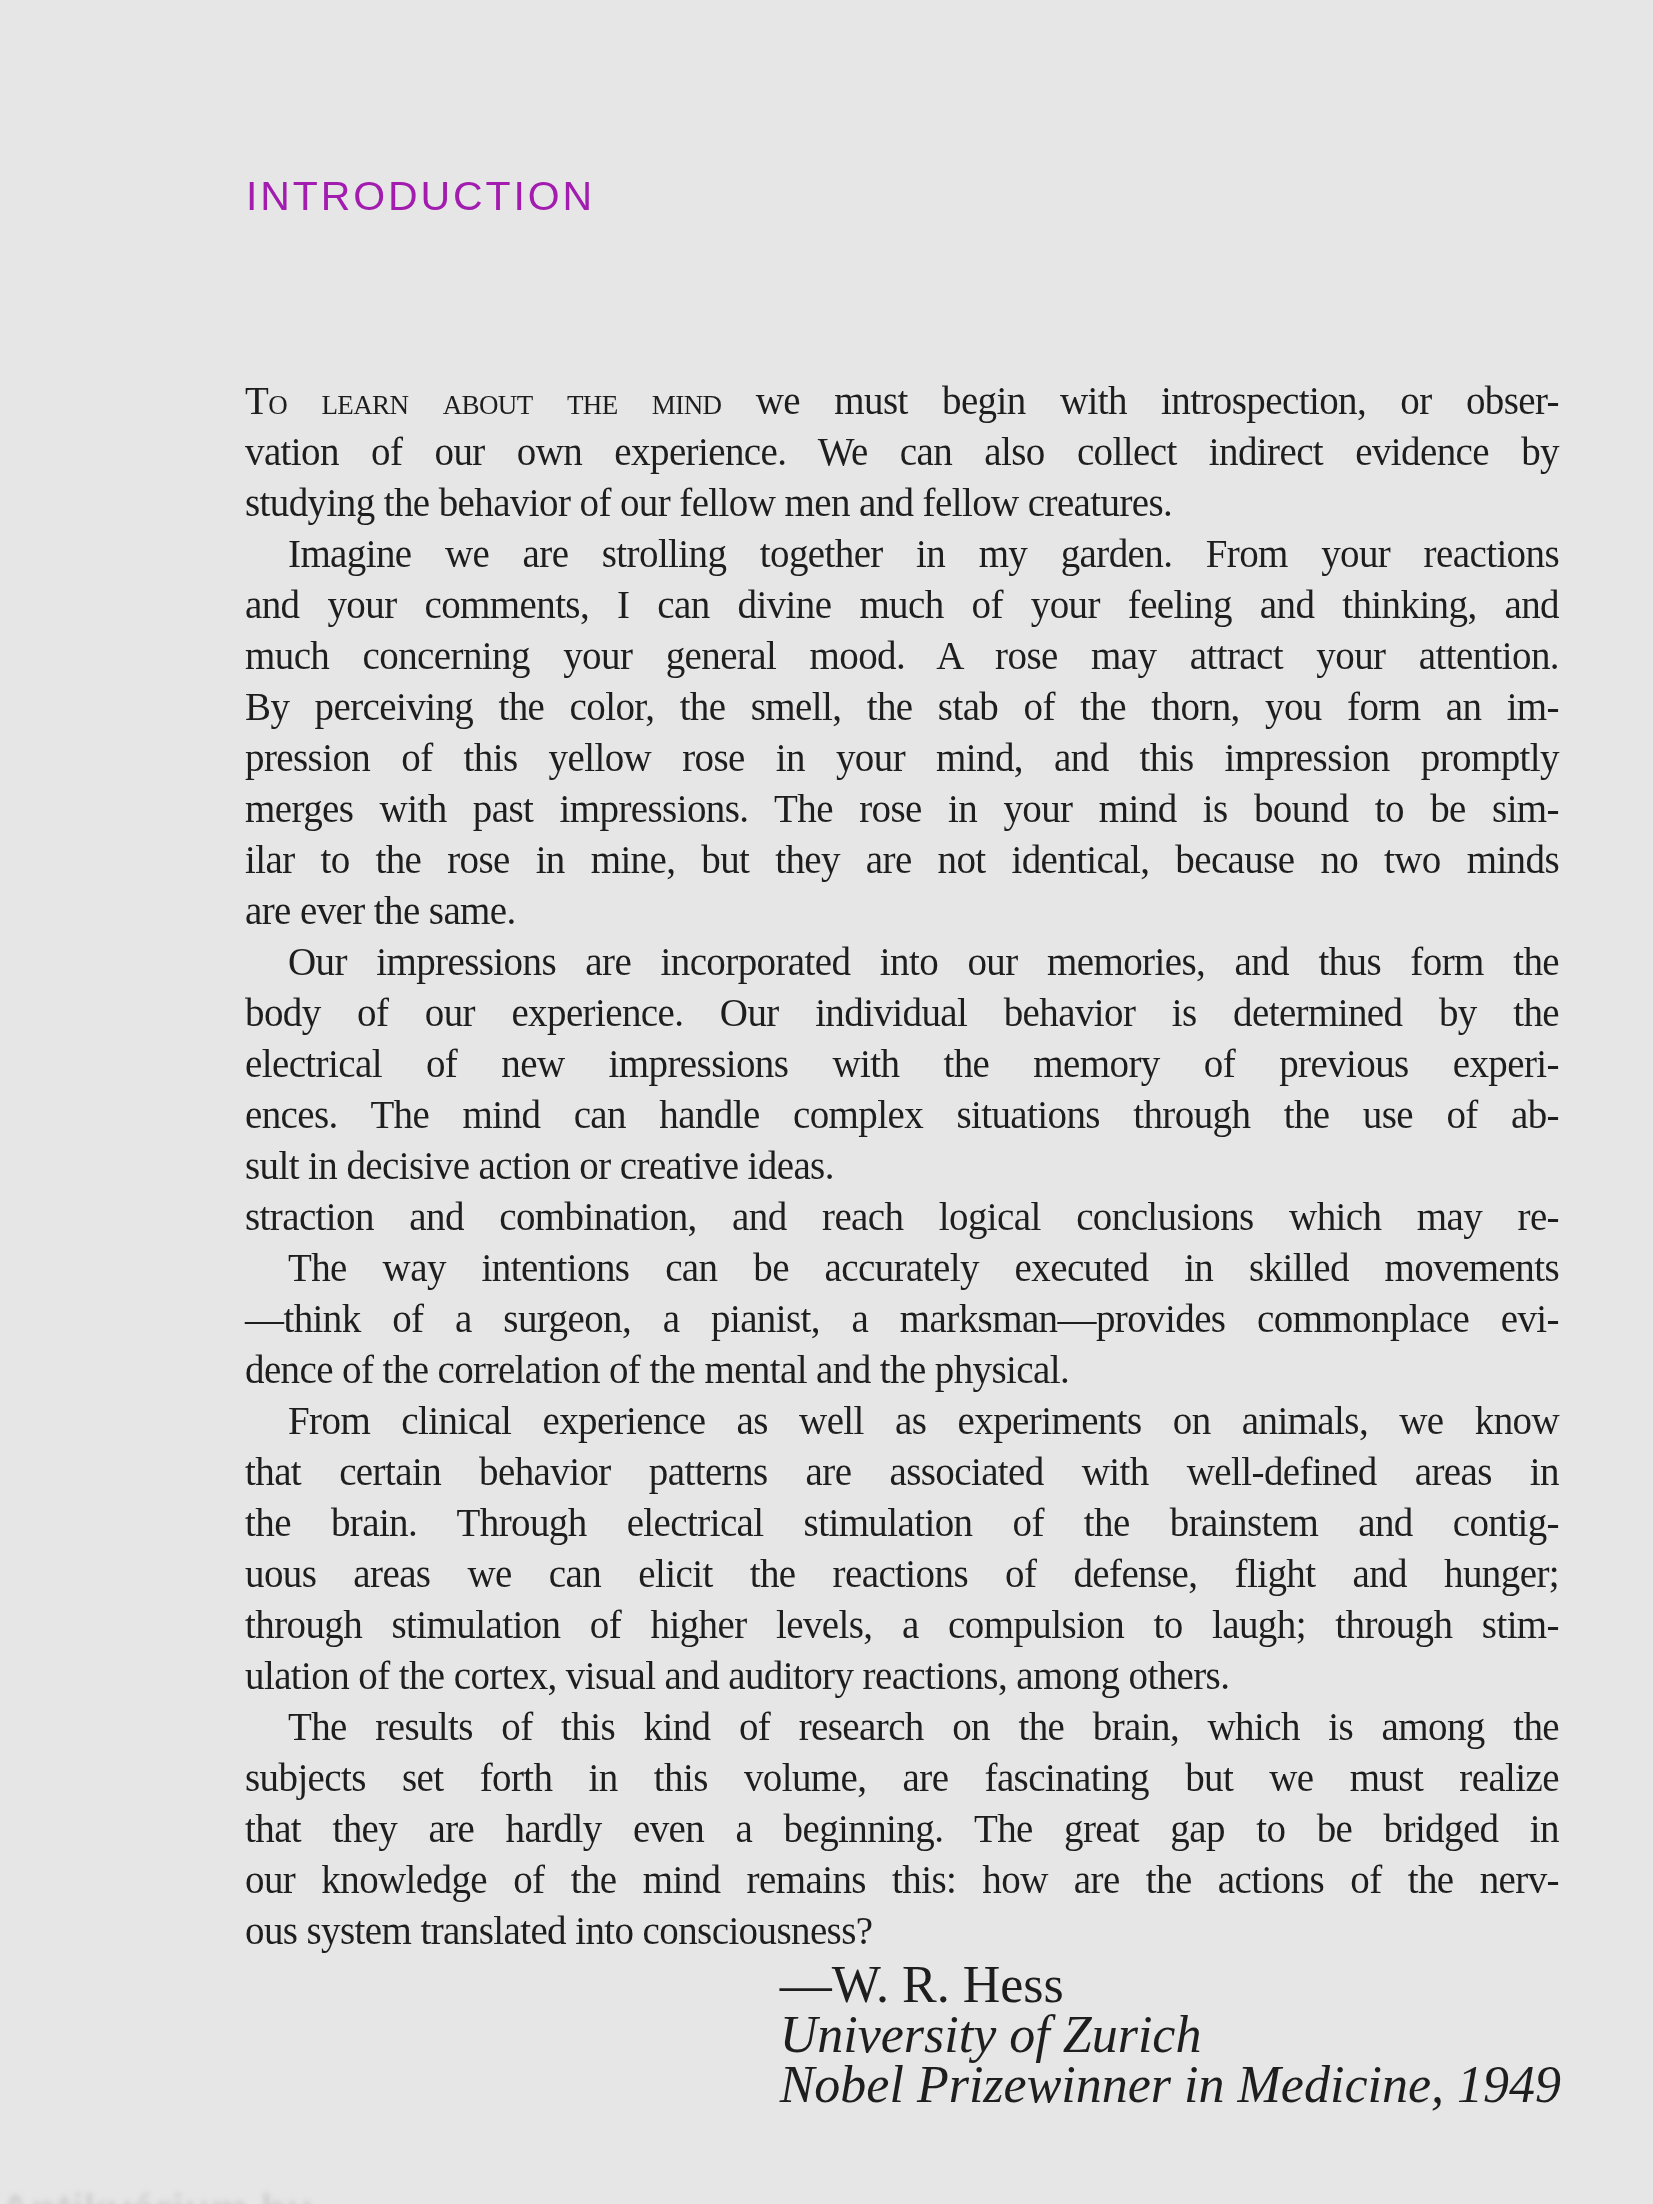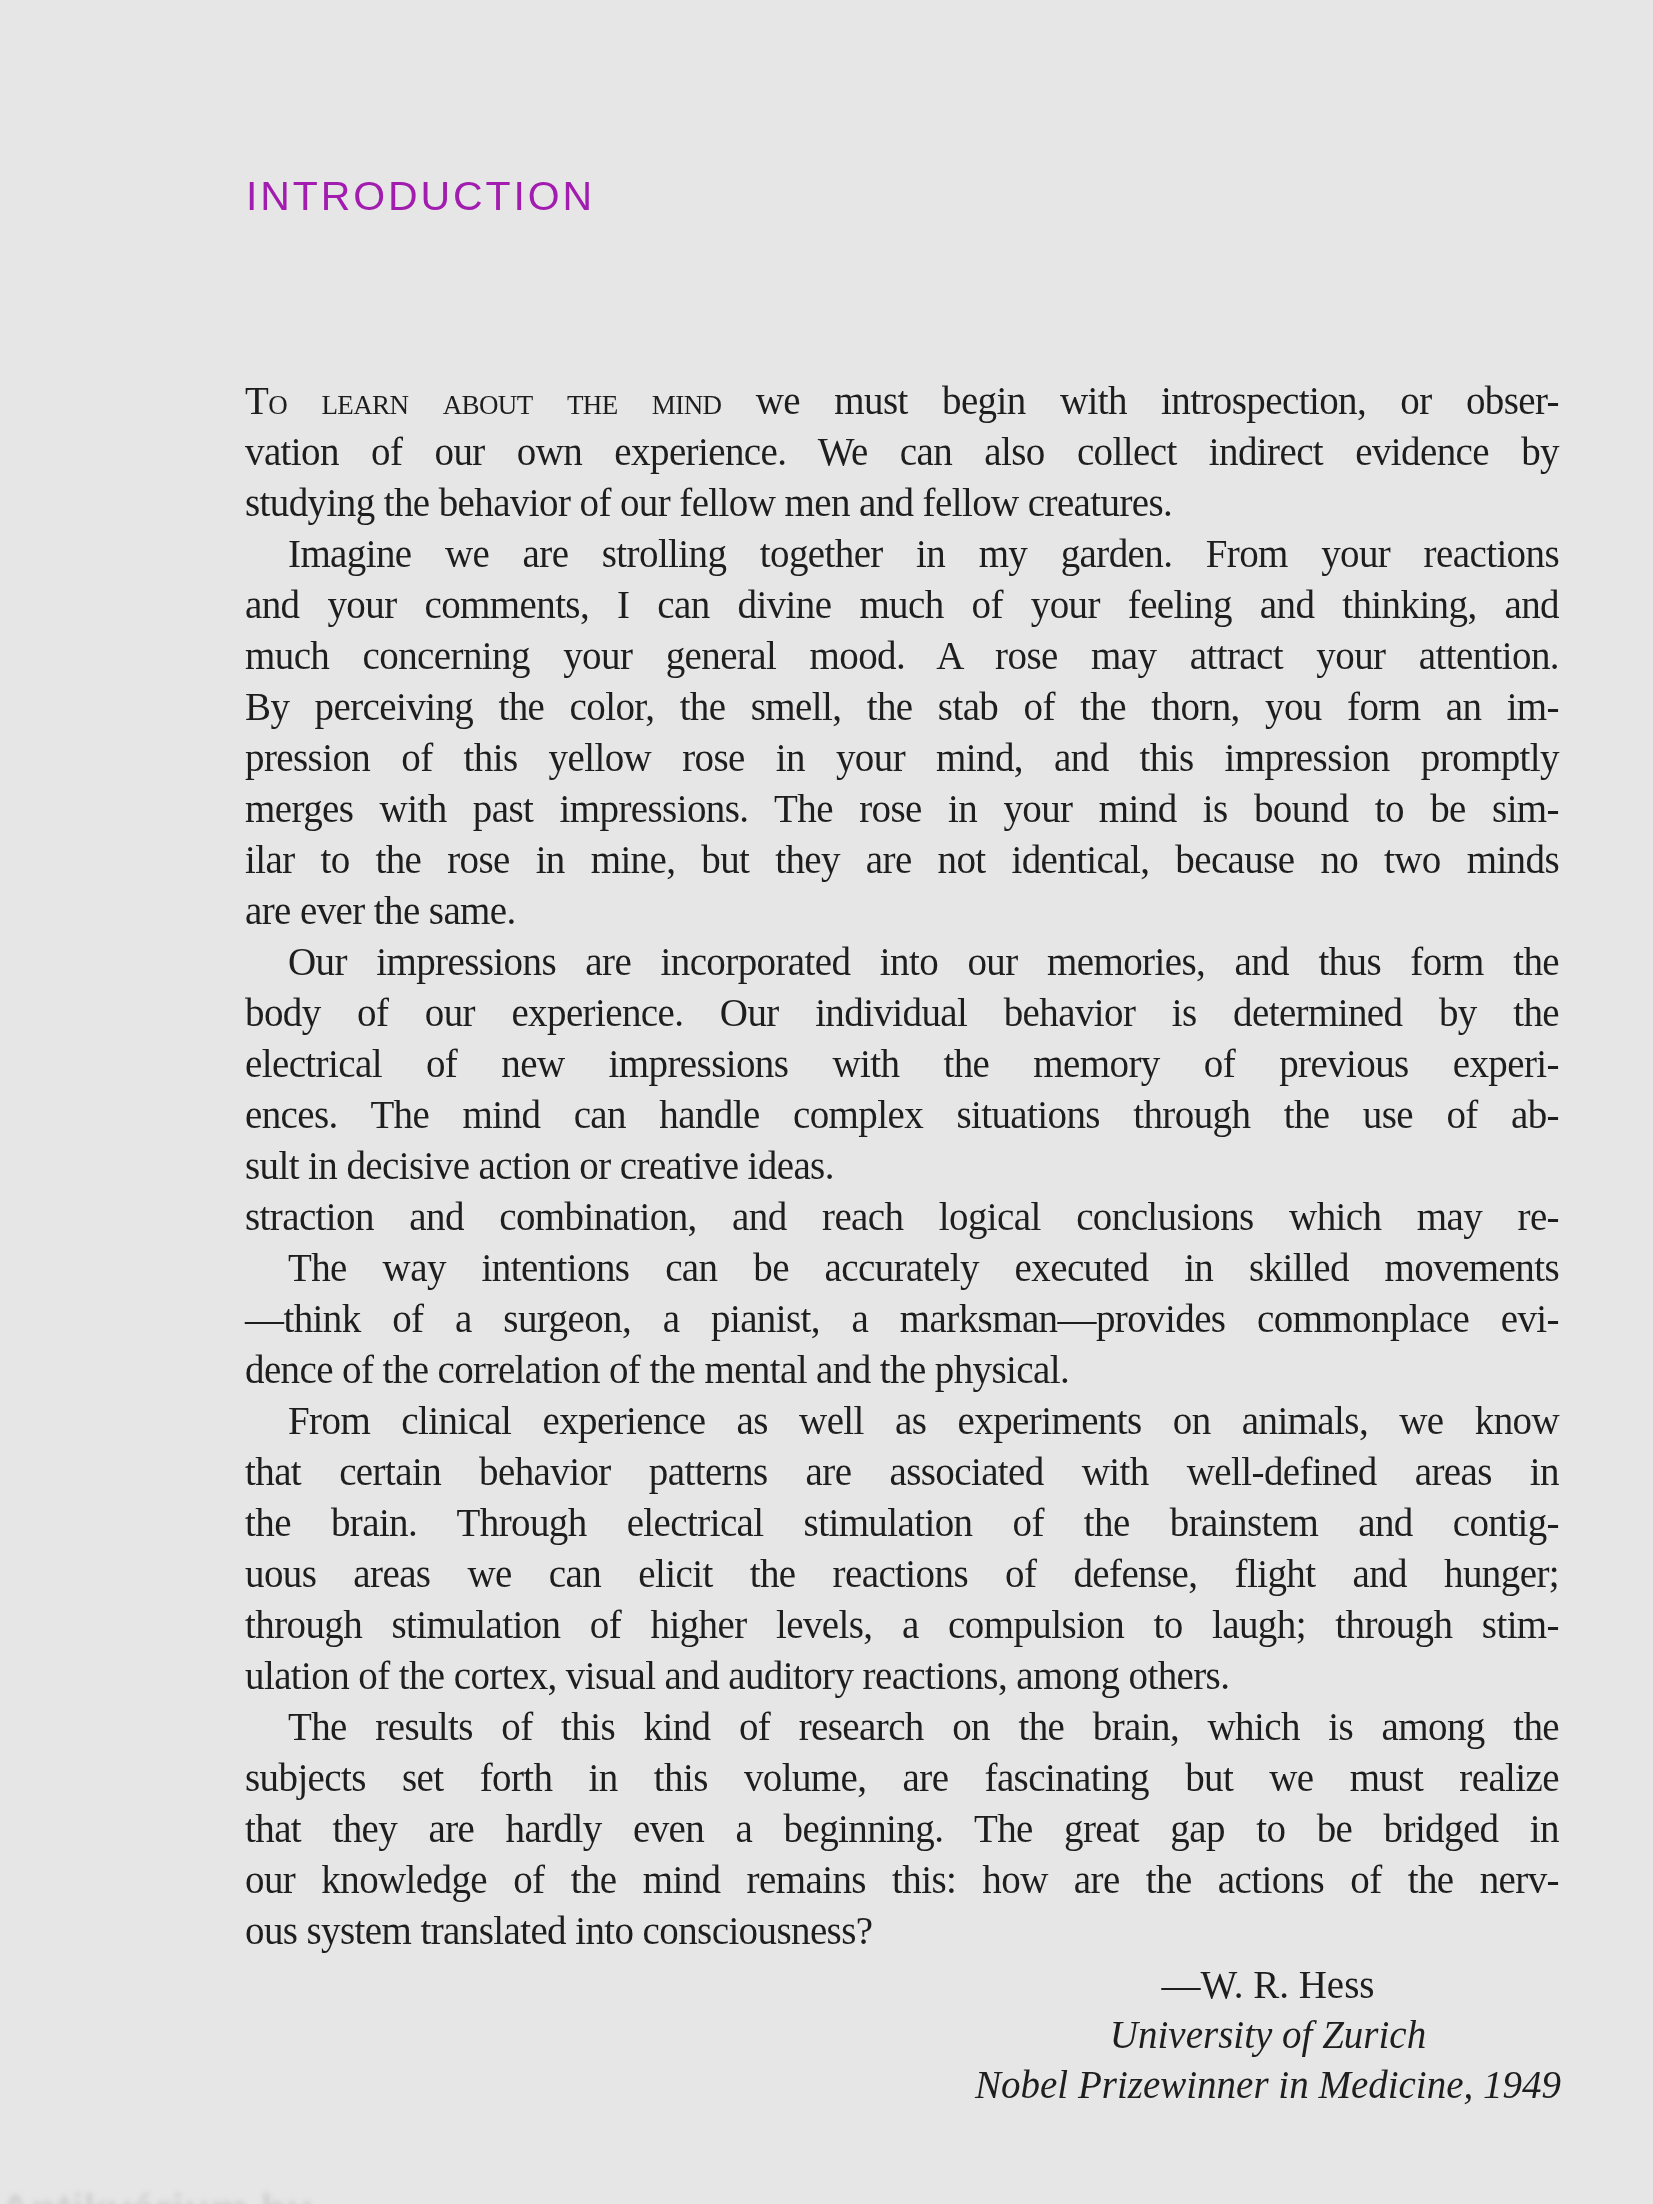--- a/index.html
+++ b/index.html
@@ -23,23 +23,23 @@
     font-size: 35px; line-height: 51px; height: 51px;
     white-space: nowrap; text-align: justify; text-align-last: justify;
     letter-spacing: -0.6px;
     font-family: "Liberation Serif", "DejaVu Serif", serif;
     font-size: 39px;
   }
   .line.last { text-align-last: left; }
   .line.indent { padding-left: 43px; }
   .sc { font-variant: small-caps; }
   .signature {
-    position: absolute; right: 93px; top: 1960px; text-align: center;
+    position: absolute; right: 93px; top: 1960px; text-align: left;
     font-family: "Liberation Serif", "DejaVu Serif", serif;
-    font-size: 39px; line-height: 50px;
+    font-size: 52px; line-height: 50px;
   }
   .signature .it { font-style: italic; }
   .watermark {
     position: absolute; left: 0; top: 2185px;
     font-family: "Liberation Sans", sans-serif; font-weight: bold;
     font-size: 43px; color: #d0d0d0; filter: blur(2.9px);
   }
 </style>
 </head>
 <body>

